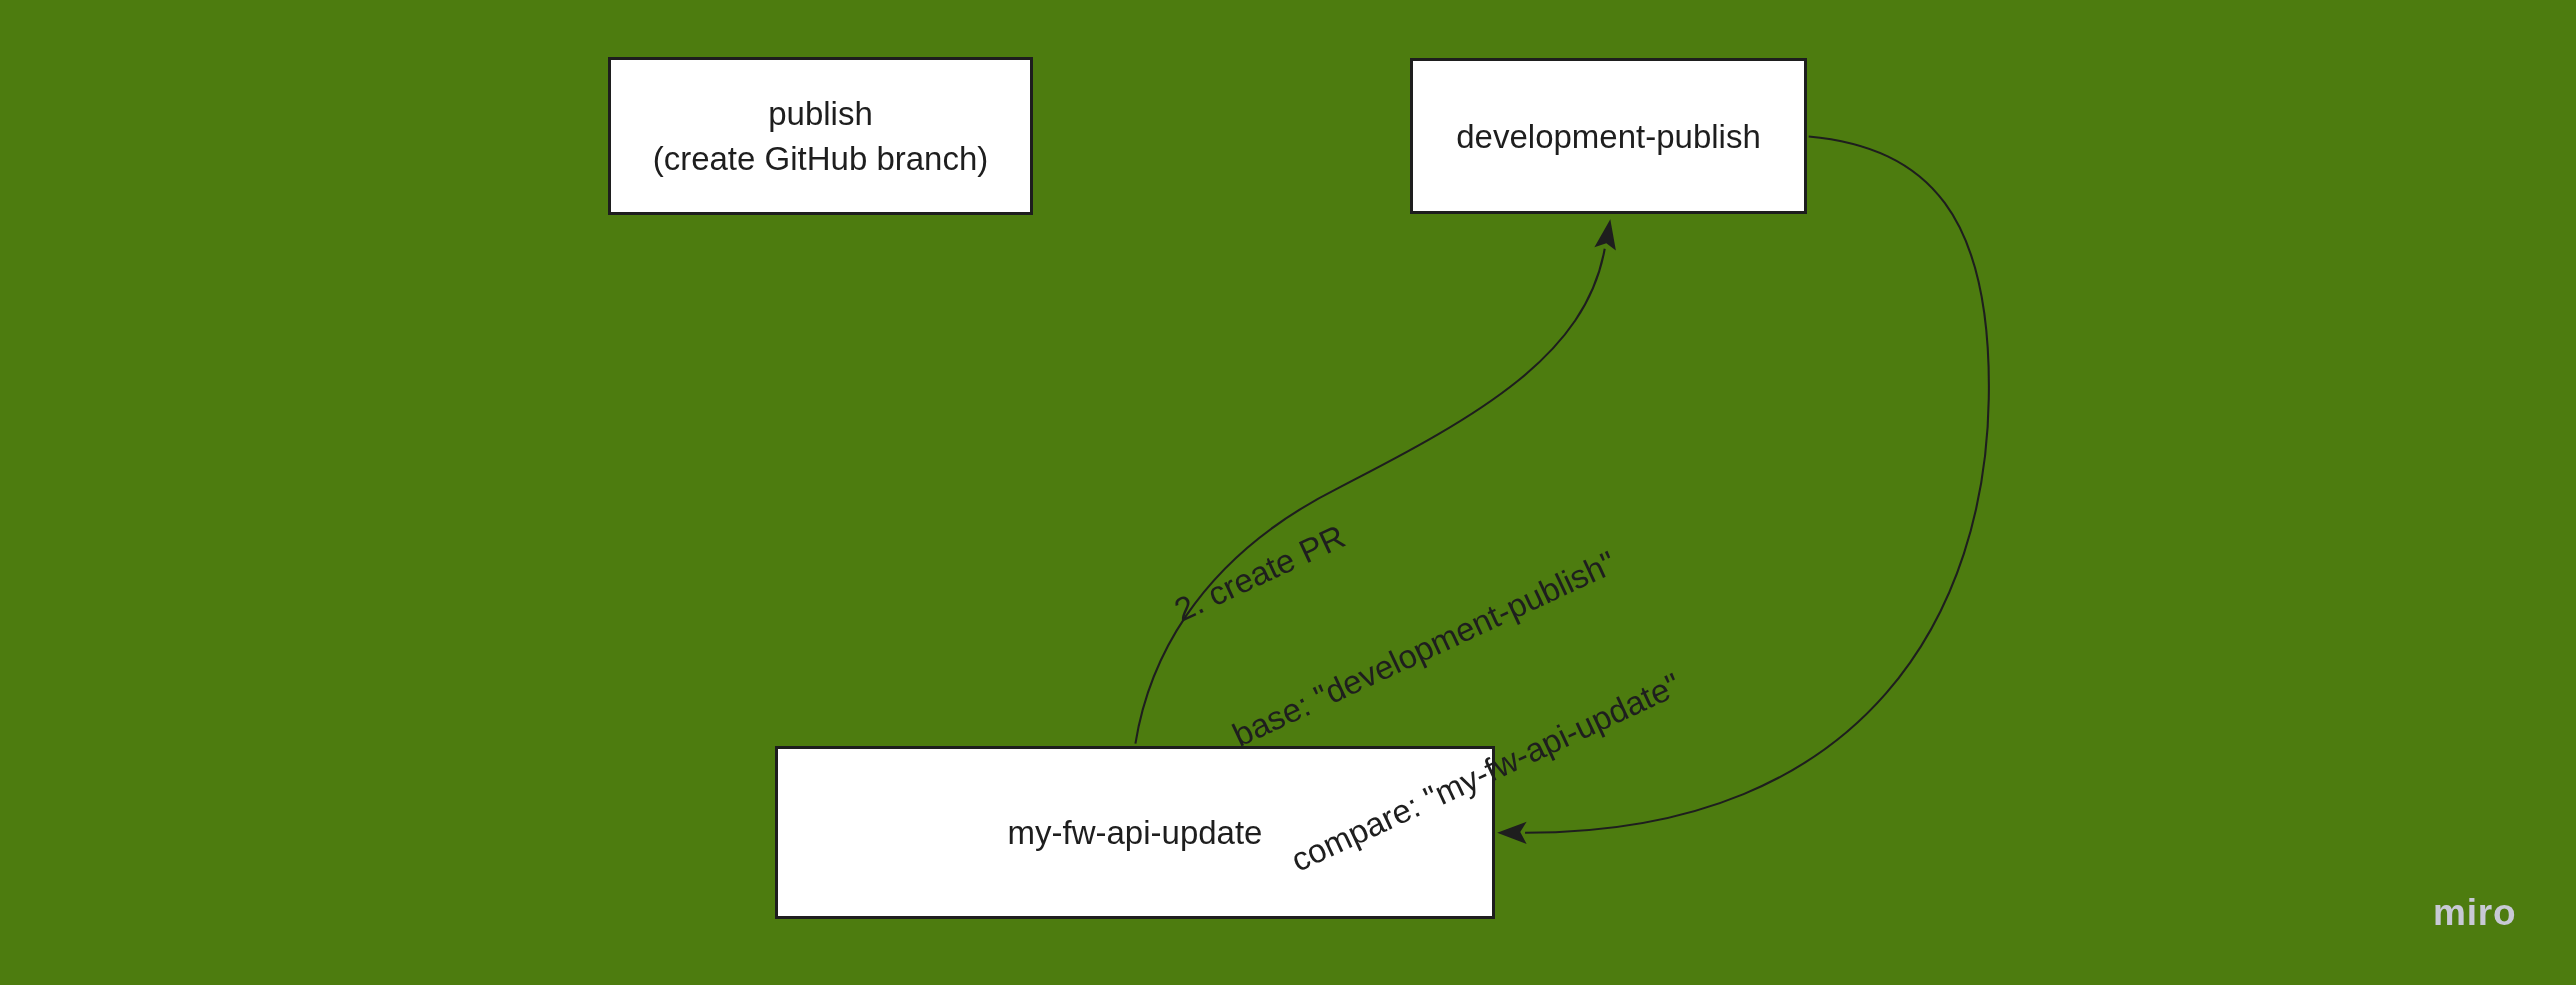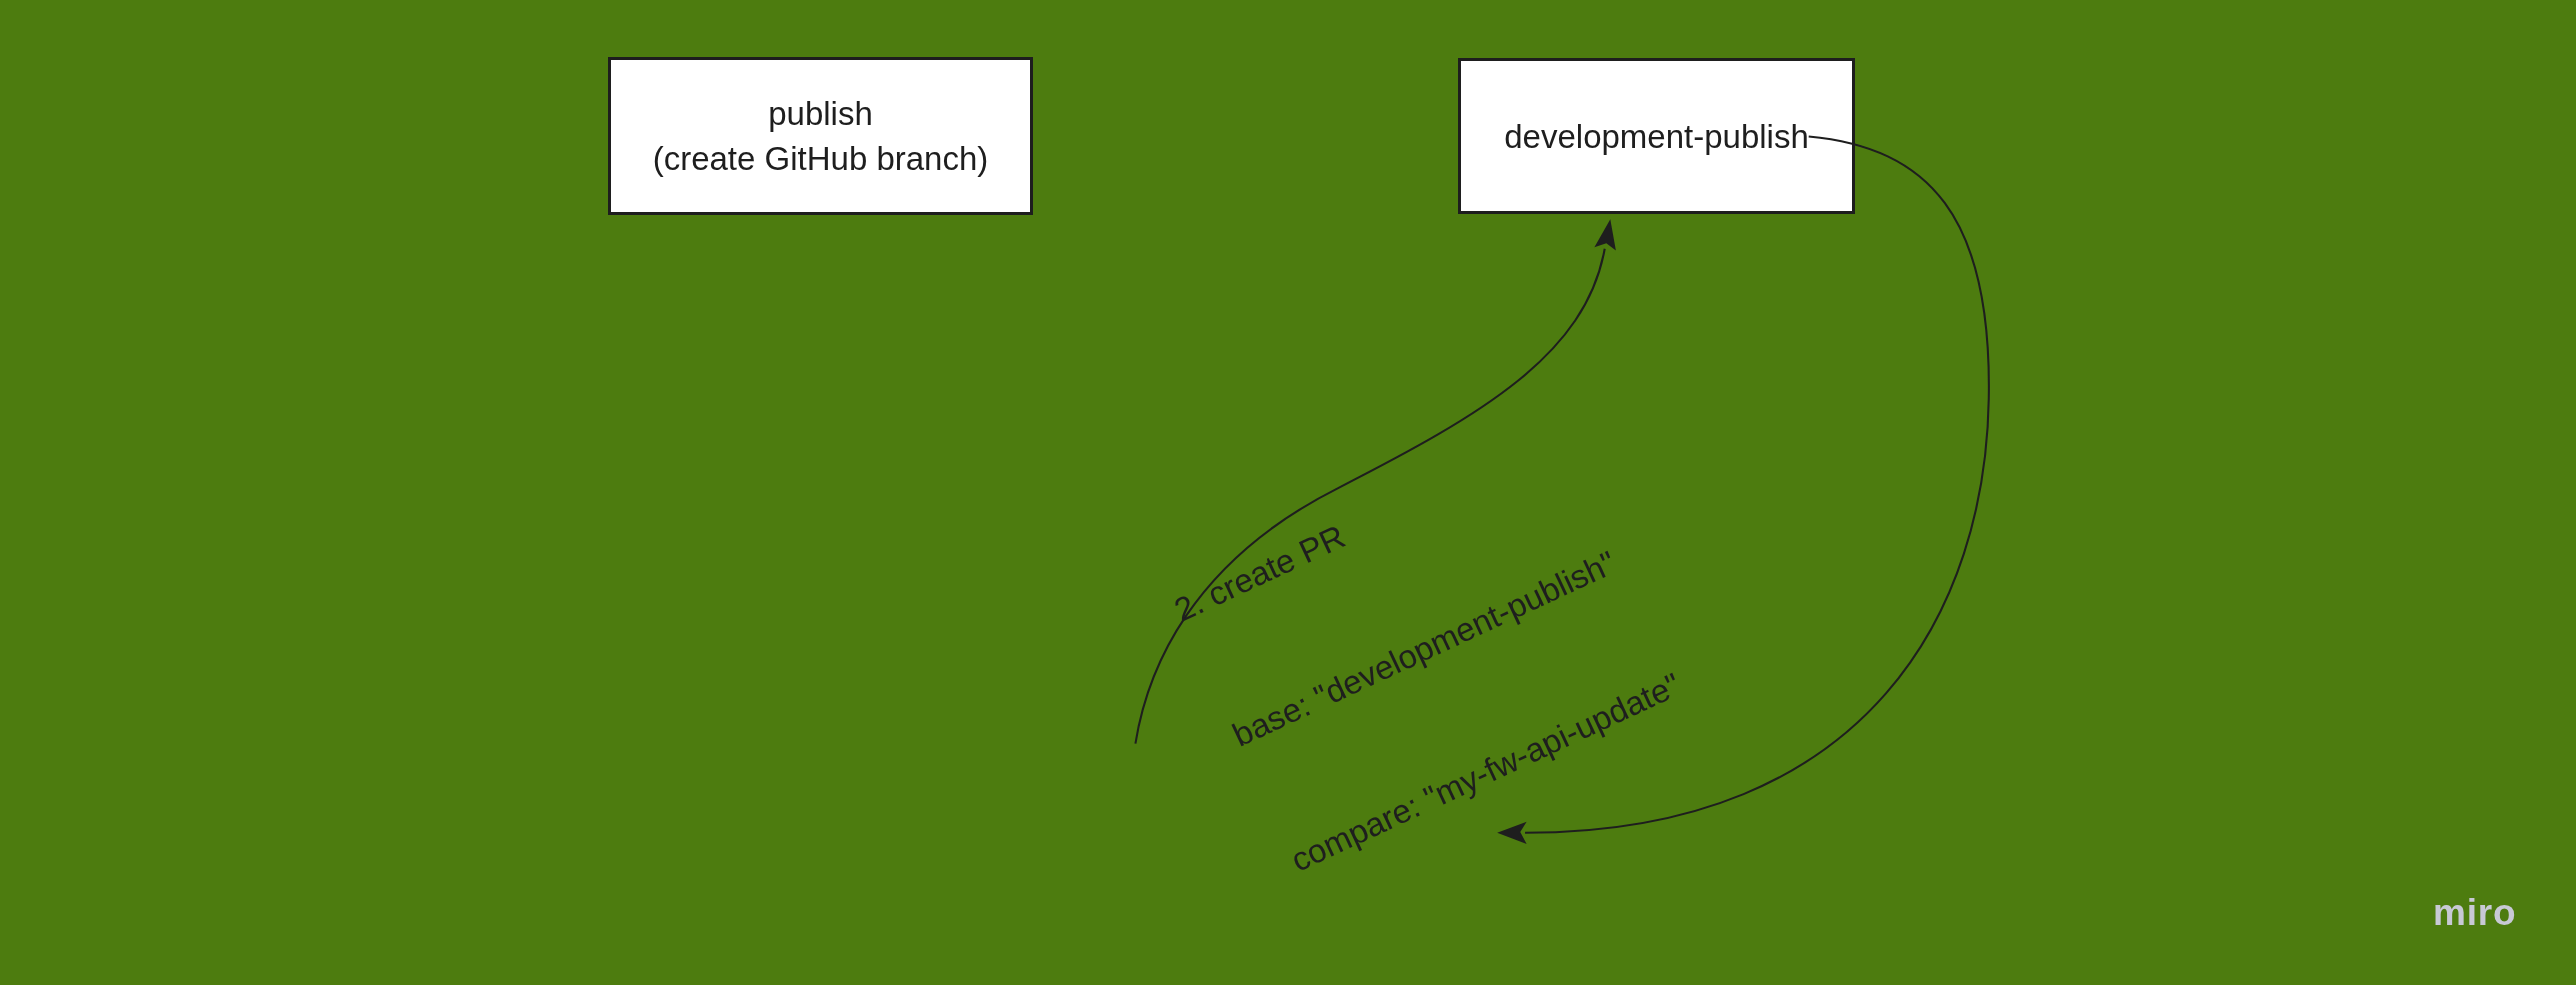--- a/index.html
+++ b/index.html
@@ -20,21 +20,21 @@
     display:flex;
     flex-direction:column;
     align-items:center;
     justify-content:center;
     text-align:center;
     font-size:33px;
     line-height:45px;
     color:#1e1e1e;
   }
   #node-publish{left:608px;top:57px;width:425px;height:158px;}
-  #node-development-publish{left:1410px;top:58px;width:397px;height:156px;margin-left:48px;}
+  #node-development-publish{left:1410px;top:58px;width:397px;height:156px;}
   #node-my-fw-api-update{left:775px;top:746px;width:720px;height:173px;}
 
   #connector-layer{
     position:absolute;left:0;top:0;width:2576px;height:986px;
     pointer-events:none;
   }
   #connector-layer g{pointer-events:stroke;}
   .wire{fill:none;stroke:#1e1e1e;stroke-width:2.6px;}
   .ah{fill:#1e1e1e;stroke:none;}
 
@@ -71,20 +71,23 @@
 
   <div class="node" id="node-publish">
     <span>publish</span>
     <span>(create GitHub branch)</span>
   </div>
 
   <div class="node" id="node-development-publish">
     <span>development-publish</span>
   </div>
 
+  <div class="node" id="node-my-fw-api-update">
+    <span>my-fw-api-update</span>
+  </div>
 
   <svg id="connector-layer" viewBox="0 0 3233 1237" xmlns="http://www.w3.org/2000/svg">
 
     <g>
       <path class="wire" d="M 2270,171 C 2420,185 2500,270 2496,500 C 2492,760 2350,1045 1914,1045"></path>
       <polygon class="ah" points="1879,1045 1916,1031 1908,1044 1916,1059"></polygon>
     </g>
 
     <g>
       <path class="wire" d="M 1425,933 C 1440,840 1495,705 1680,612 C 1860,520 1990,445 2014,312"></path>

